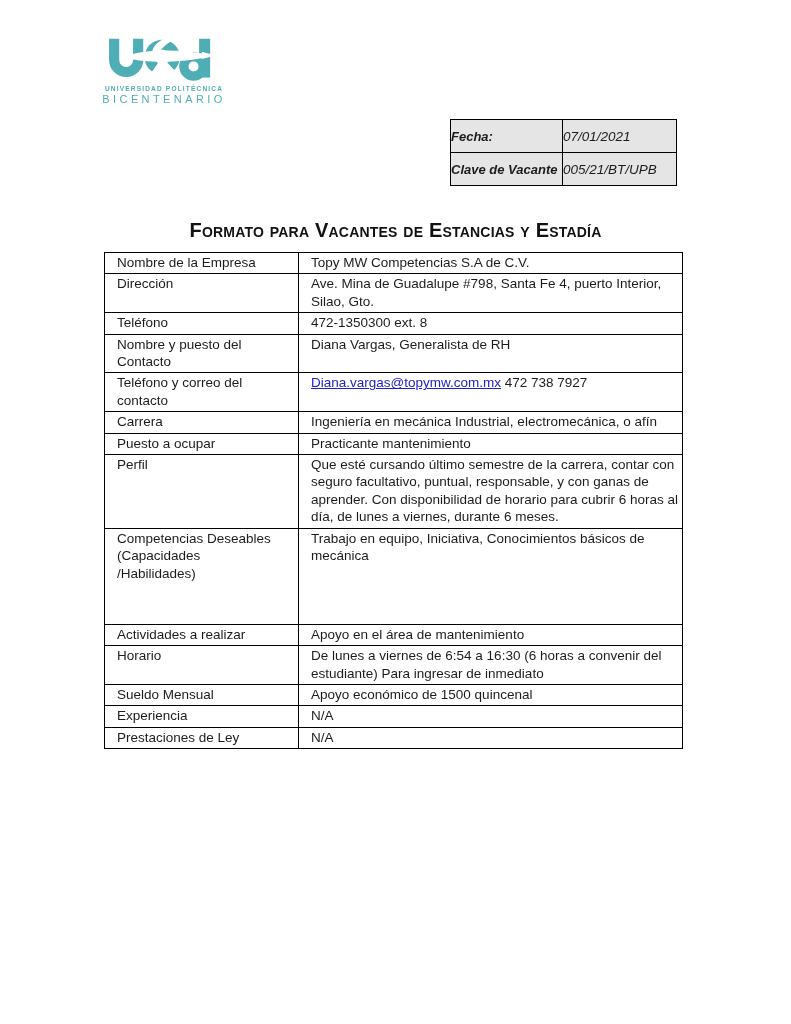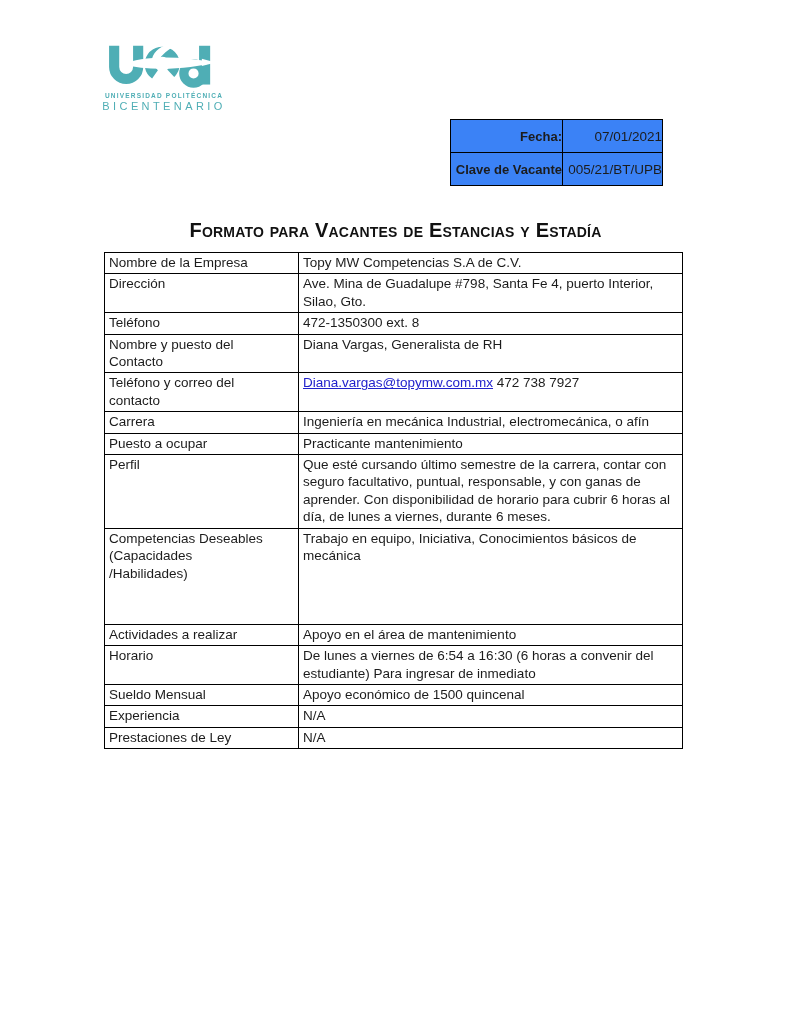--- a/index.html
+++ b/index.html
@@ -10,45 +10,45 @@
     margin:0 auto;
     background:#ffffff;
     font-family:"Liberation Sans", sans-serif;
     color:#1c1c1c;
     overflow:hidden;
     --brand:#4FAEB5;
     --link:#2222CC;
   }
 
   
-  .logo { position:absolute; left:96px; top:43px; width:136px; text-align:center; }
+  .logo { position:absolute; left:96px; top:36px; width:136px; text-align:center; }
   .logo svg { display:block; margin:0 auto; }
   .logo .stroke { stroke:var(--brand); }
   .logo .fill   { fill:var(--brand); }
   .logo-line1 {
     font-size:6.5px; letter-spacing:1.2px; color:var(--brand);
     white-space:nowrap; margin-top:1px; font-weight:bold;
   }
   .logo-line2 {
     font-size:11px; letter-spacing:3.4px; color:var(--brand);
     white-space:nowrap; margin-top:1px;
   }
 
   
   .header-box {
     position:absolute; left:450px; top:119px;
     border-collapse:collapse; table-layout:fixed;
   }
   .header-box td {
     border:1.5px solid #000;
-    text-align:right; vertical-align:middle;
-    height:33px; background:#3b82f6;
+    text-align:left; vertical-align:middle;
+    height:33px; background:#e5e5e5;font-style:italic;
   }
   .header-box td.hb-label { width:112px; font-weight:bold; font-size:13px; }
-  .header-box td.hb-value { width:100px; font-size:13.5px; }
+  .header-box td.hb-value { width:114px; font-size:13.5px; }
 
   
   .doc-title {
     position:absolute; top:219px; left:0; width:100%;
     text-align:center;
     font-weight:bold;
     font-variant:small-caps;
     font-size:20px;
     letter-spacing:0.2px;
     color:#111;
@@ -58,21 +58,21 @@
   .main-table {
     position:absolute; left:104px; top:252px;
     width:578px;
     border-collapse:collapse; table-layout:fixed;
   }
   .main-table td {
     border:1.5px solid #000;
     vertical-align:top;
     font-size:13.5px;
     line-height:17.4px;
-    padding:1px 4px 2px 4px;
+    padding:1px 4px 2px 12px;
     background:#fff;
   }
   .main-table td.mt-label { width:194px; white-space:pre-line; }
   .main-table td.mt-value { width:384px; }
   .main-table tr.tall-row td { height:96px;margin-left:26px; }
   a.email-link { color:var(--link); text-decoration:underline; cursor:pointer; }
 </style>
 </head>
 <body>
 

